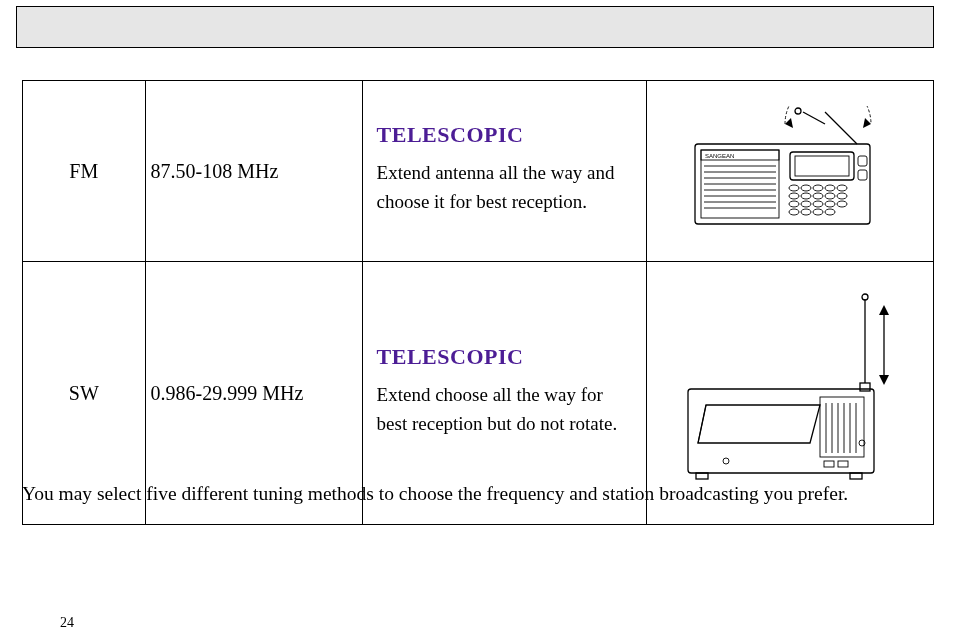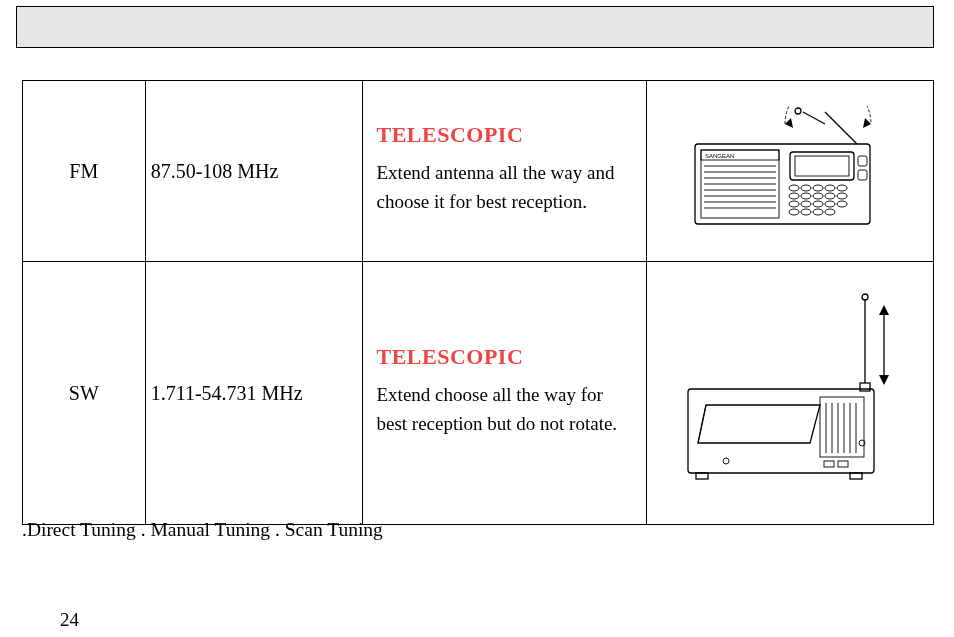--- a/index.html
+++ b/index.html
@@ -49,21 +49,21 @@
   }
   .cell-desc {
     width: 280px;
     padding: 14px 14px 18px 14px !important;
   }
   .cell-desc .title {
     font-size: 22px;
     font-weight: bold;
     letter-spacing: 0.5px;
     margin-bottom: 10px;
-    color: #ef4444;
+    color: #4c1d95;
   }
   .cell-desc .body {
     font-size: 19px;
     line-height: 1.55;
   }
   .cell-img {
     width: 284px;
     text-align: center;
   }
   table.main tr.row-fm td { height: 148px; }
@@ -72,21 +72,21 @@
   .body-text {
     position: absolute;
     left: 22px;
     font-size: 19.5px;
     line-height: 1.6;
   }
   .page-num {
     position: absolute;
     left: 60px;
     bottom: 6px;
-    font-size: 19px;
+    font-size: 14px;
   }
 
   
   svg { display: block; margin: auto; }
   .stroke { stroke:#000; fill:none; stroke-width:1.3; }
   .fill   { fill:#000; }
   .thin   { stroke:#000; fill:none; stroke-width:0.9; }
   .dash   { stroke-dasharray: 3 2; }
 </style>
 </head>
@@ -159,21 +159,21 @@
 
           <path d="M110 18 A 42 42 0 0 1 196 18" class="thin dash"></path>
           <polygon points="110,18 116,12 118,22" class="fill"></polygon>
           <polygon points="196,18 190,12 188,22" class="fill"></polygon>
         </svg>
       </td>
     </tr>
 
     <tr class="row-sw">
       <td class="cell-band">SW</td>
-      <td class="cell-freq">1.711-54.731 MHz</td>
+      <td class="cell-freq">0.986-29.999 MHz</td>
       <td class="cell-desc">
         <div class="title">TELESCOPIC</div>
         <div class="body">Extend choose all the way for best reception but do not rotate.</div>
       </td>
       <td class="cell-img">
 
         <svg width="240" height="200" viewBox="0 0 240 200">
 
           <rect x="18" y="96" width="186" height="84" rx="3" class="stroke"></rect>
 
@@ -204,16 +204,16 @@
 
           <line x1="214" y1="18" x2="214" y2="86" class="stroke"></line>
           <polygon points="214,12 209,22 219,22" class="fill"></polygon>
           <polygon points="214,92 209,82 219,82" class="fill"></polygon>
         </svg>
       </td>
     </tr>
   </tbody>
     </table>
 
-  <div class="body-text" style="top:514px;">.Direct Tuning . Manual Tuning . Scan Tuning</div>
+  <div class="body-text" style="top:478px;">You may select five different tuning methods to choose the frequency and station broadcasting you prefer.</div>
 
   <div class="page-num">24</div>
 </div>
 
 </body></html>

